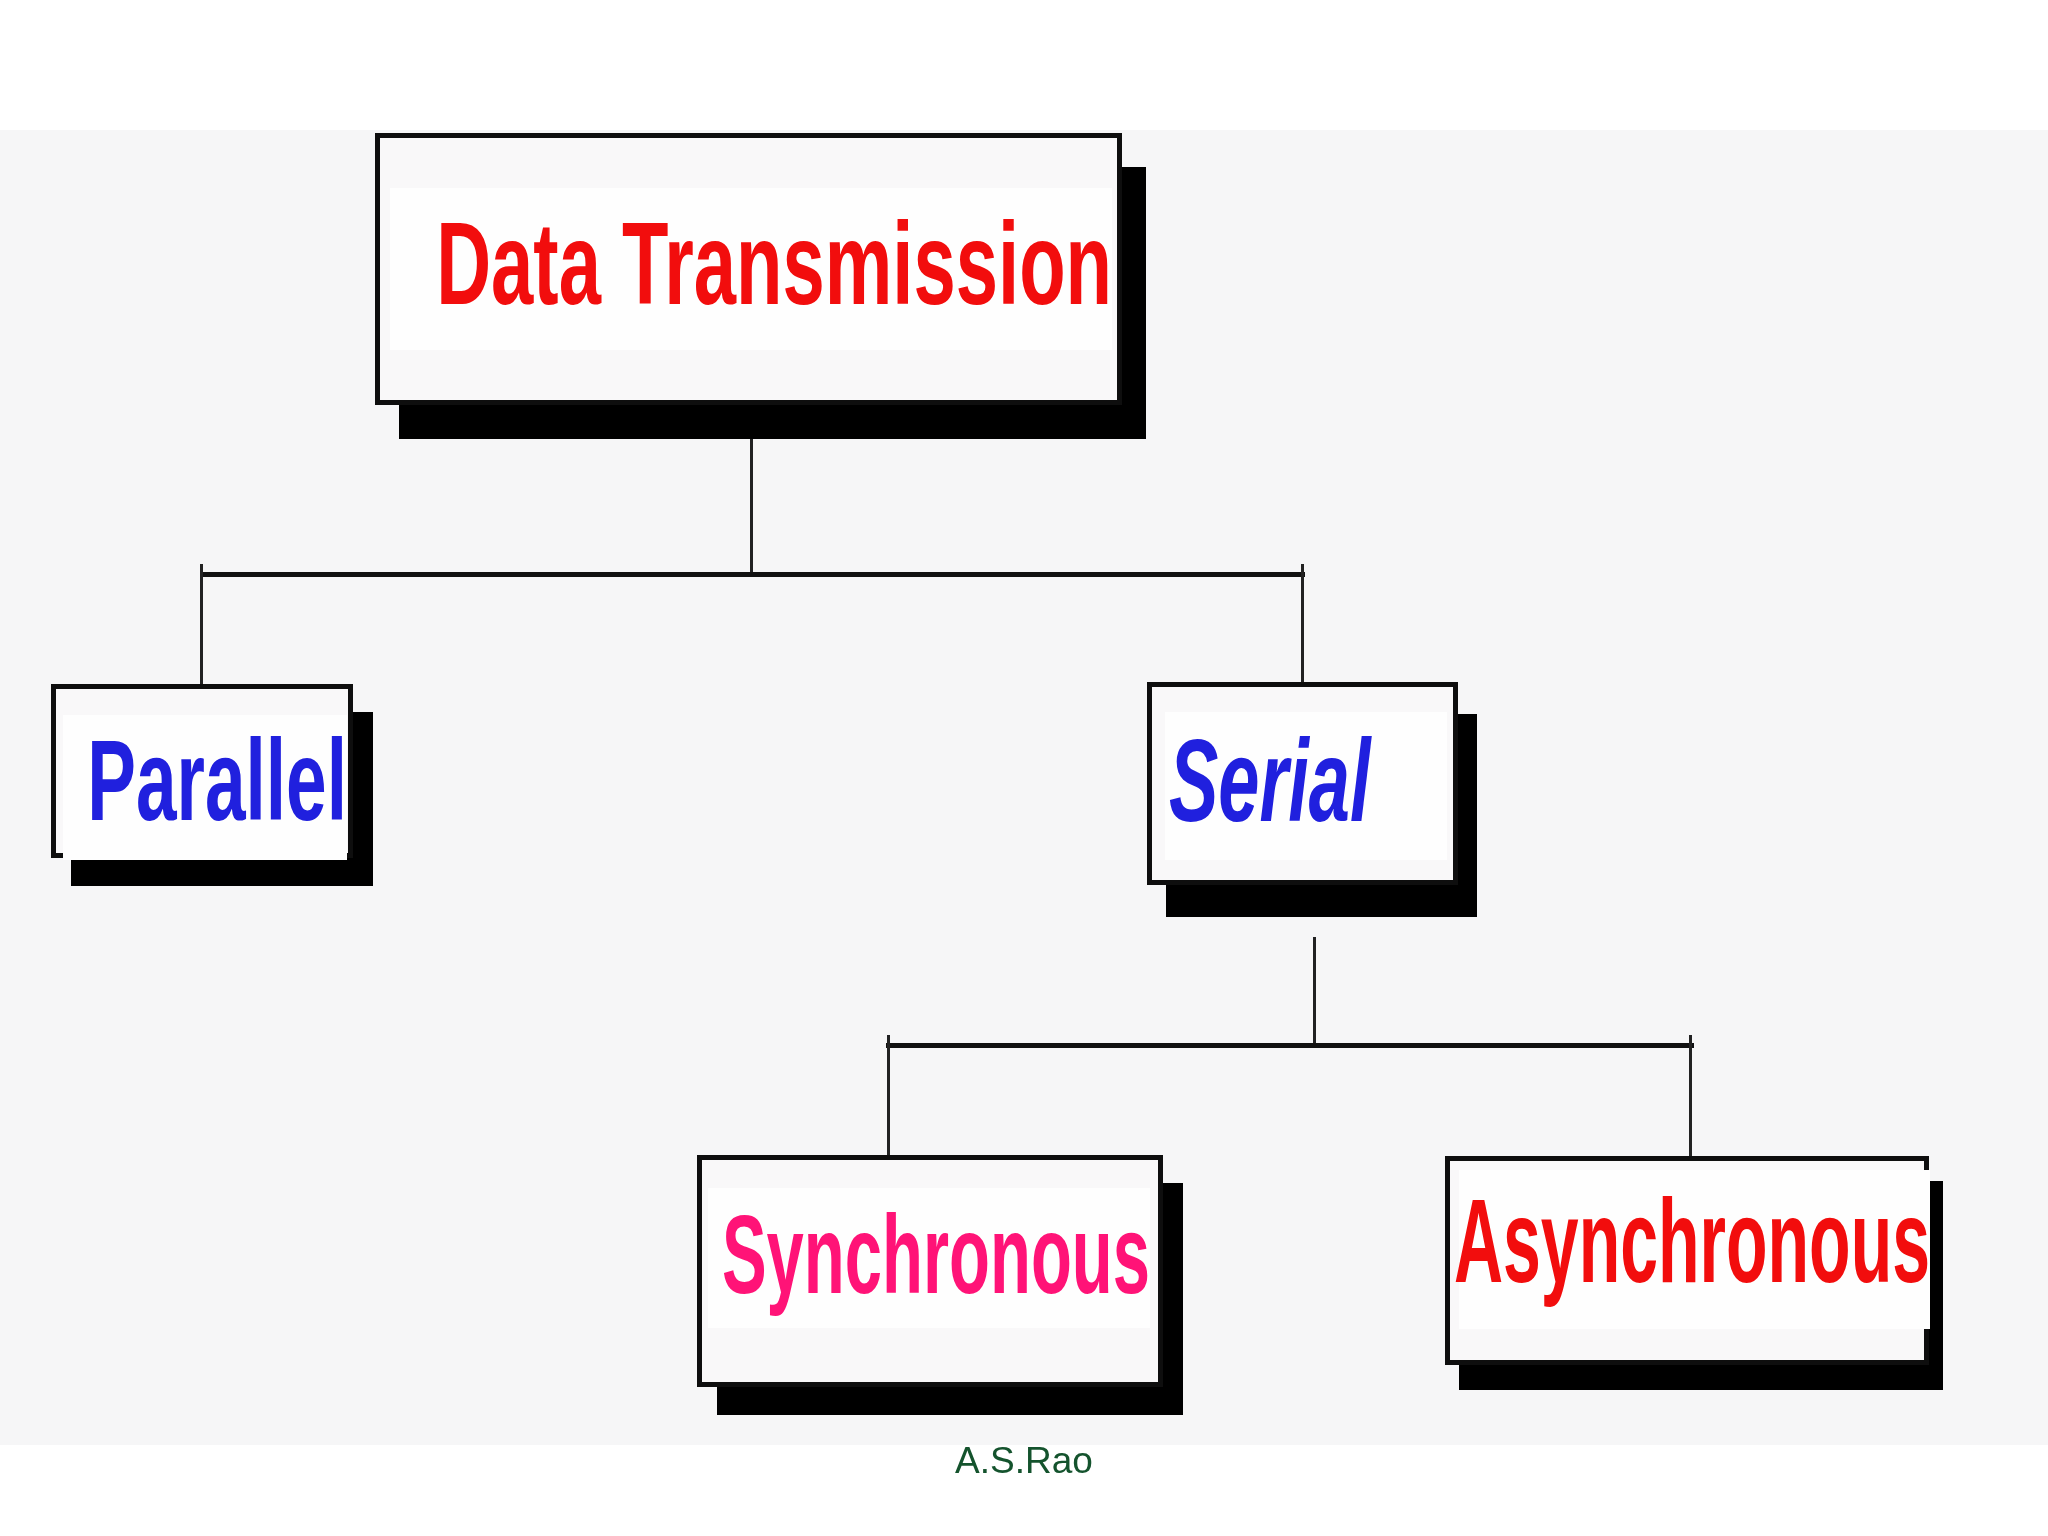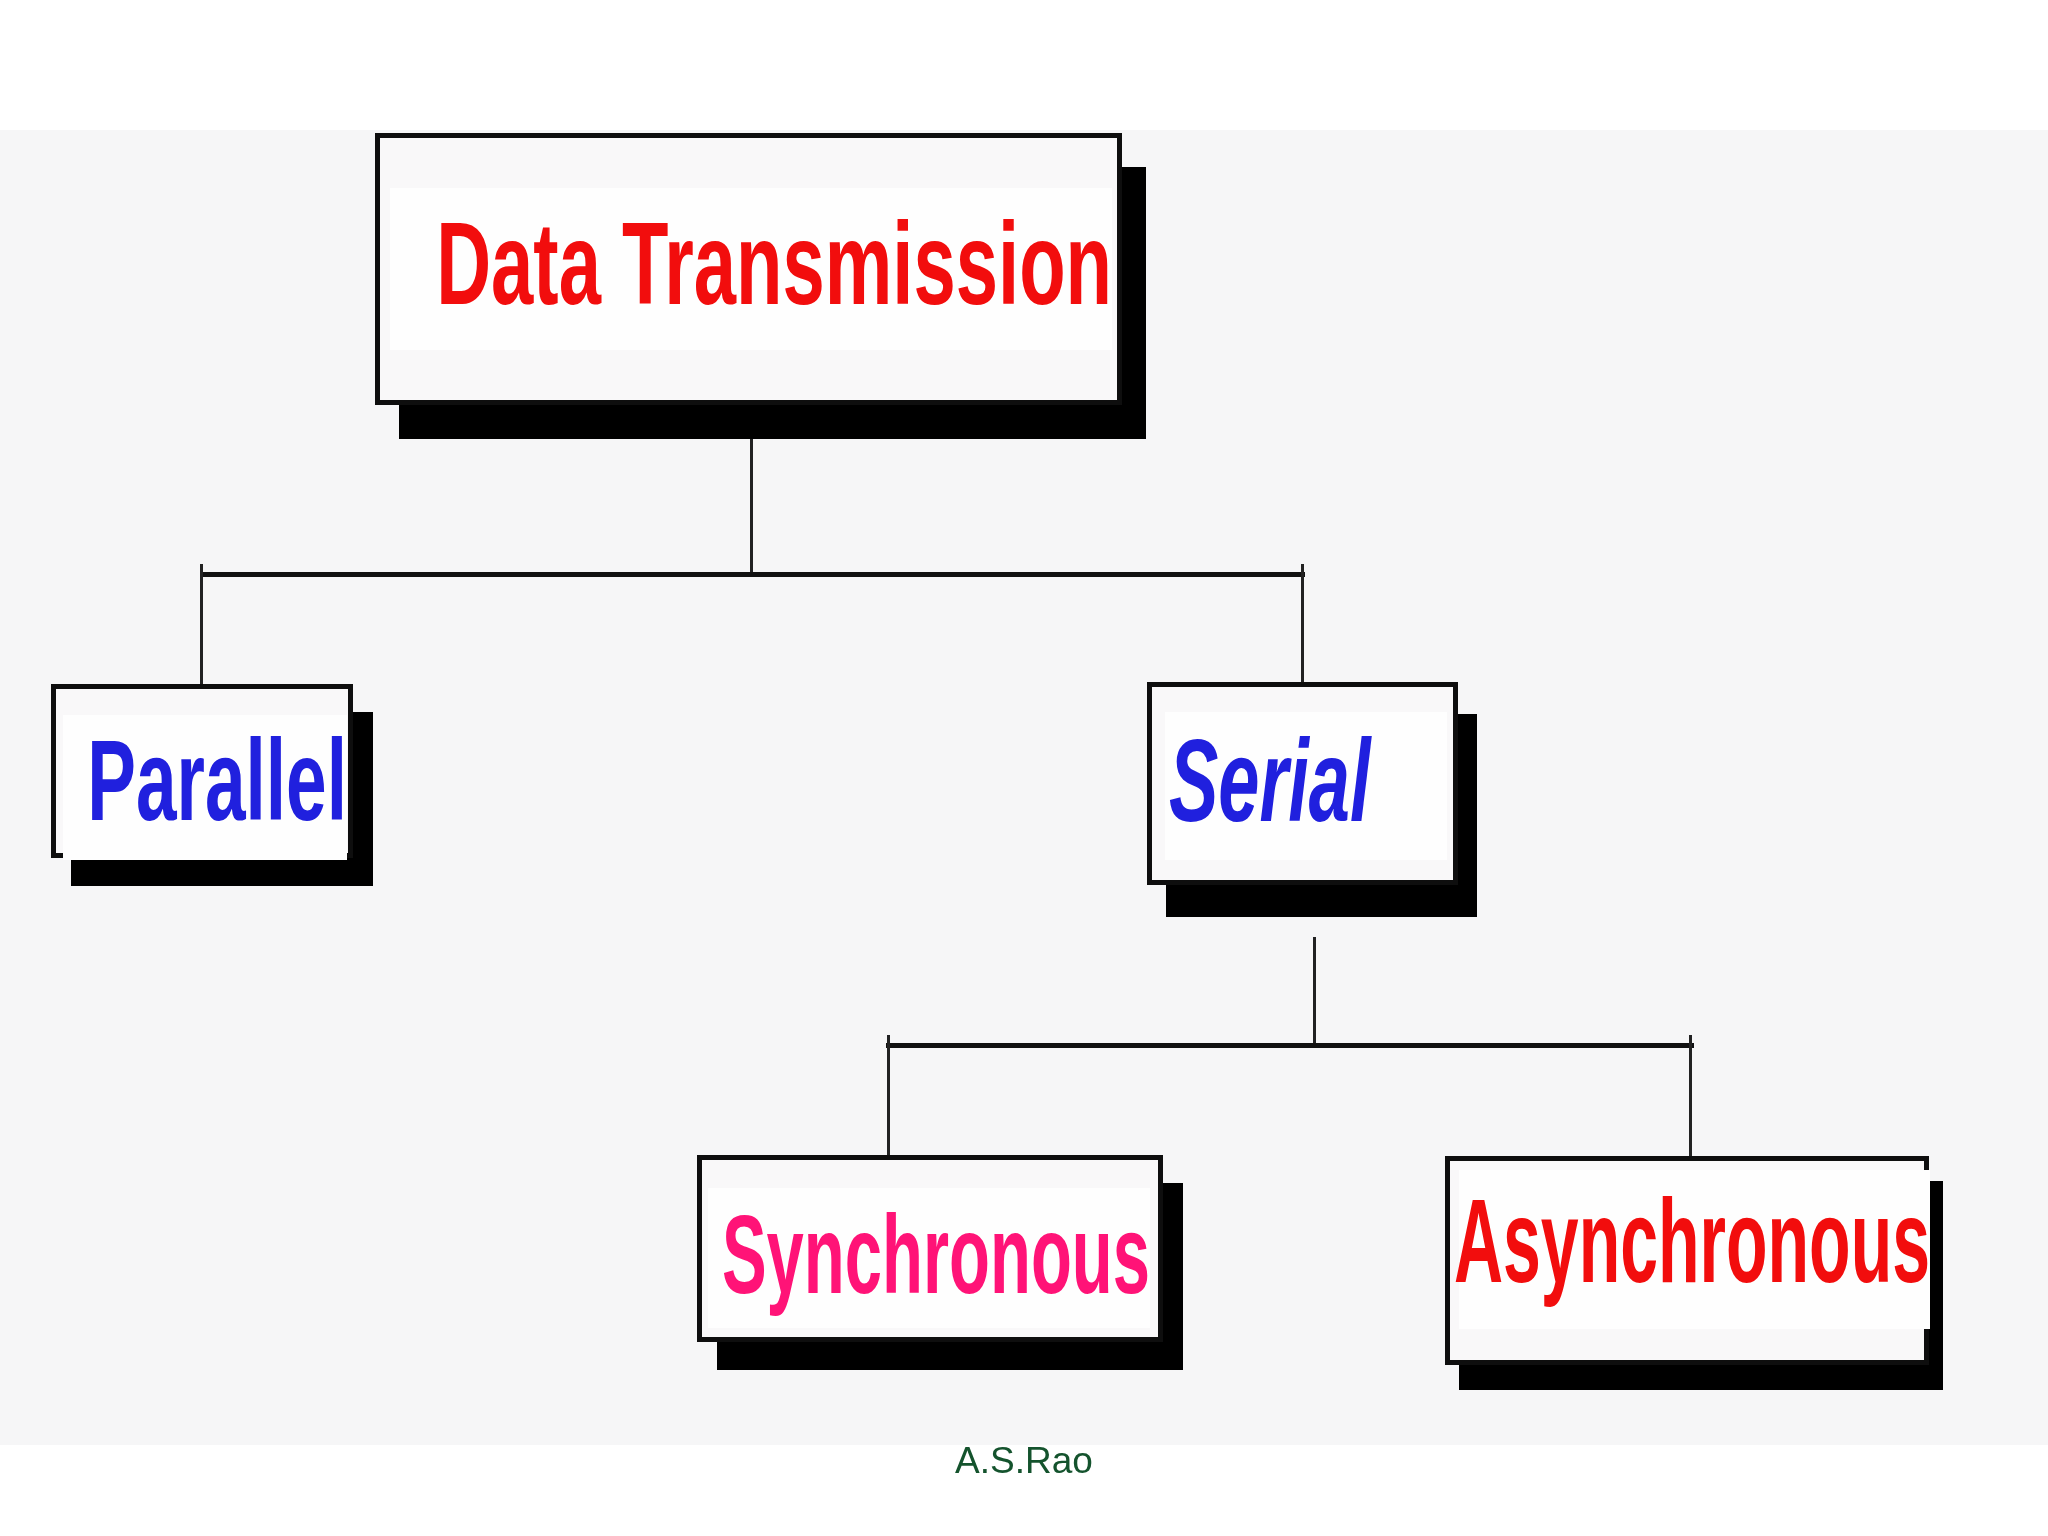--- a/index.html
+++ b/index.html
@@ -44,21 +44,21 @@
   .label-dt { font-size: 76px; color: #f20d0d; transform: translateY(-6px) scaleY(1.53); }
   
   .node-parallel { left: 51px; top: 684px; width: 302px; height: 174px; box-shadow: 20px 28px 0 0 #000; }
   .node-parallel .strip { left: 7px; top: 26px; width: 284px; height: 145px; }
   .label-parallel { font-size: 73px; color: #2020de; transform: translateY(-8px) scaleY(1.58); }
   
   .node-serial { left: 1147px; top: 682px; width: 311px; height: 203px; box-shadow: 19px 32px 0 0 #000; font-style: italic; }
   .node-serial .strip { left: 13px; top: 25px; width: 282px; height: 148px; justify-content: flex-start; padding-left: 4px; box-sizing: border-box; }
   .label-serial { font-size: 74px; color: #2020de; transform: translateY(-6px) scaleY(1.57); }
   
-  .node-sync { left: 697px; top: 1155px; width: 466px; height: 187px; box-shadow: 20px 28px 0 0 #000; }
+  .node-sync { left: 697px; top: 1155px; width: 466px; height: 232px; box-shadow: 20px 28px 0 0 #000; }
   .node-sync .strip { left: 6px; top: 28px; width: 442px; height: 140px; }
   .label-sync { font-size: 67px; color: #ff1377; transform: translateY(-4px) scaleY(1.65); }
   
   .node-async { left: 1445px; top: 1156px; width: 484px; height: 209px; box-shadow: 14px 25px 0 0 #000; text-decoration: underline; }
   .node-async .strip { left: 9px; top: 9px; width: 471px; height: 159px; }
   .label-async { font-size: 68px; color: #f20d0d; transform: translateY(-10px) scaleY(1.75); }
   
   .vline { position: absolute; width: 3px; background: #222222; }
   .hline { position: absolute; height: 5px; background: #111111; }
   .v-dt-down     { left: 750px;  top: 436px;  height: 140px; }

